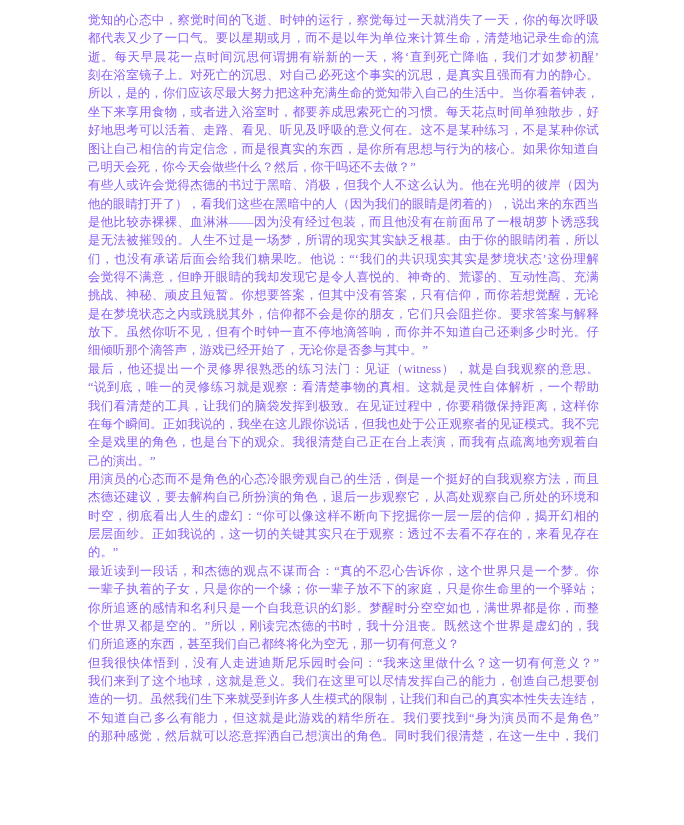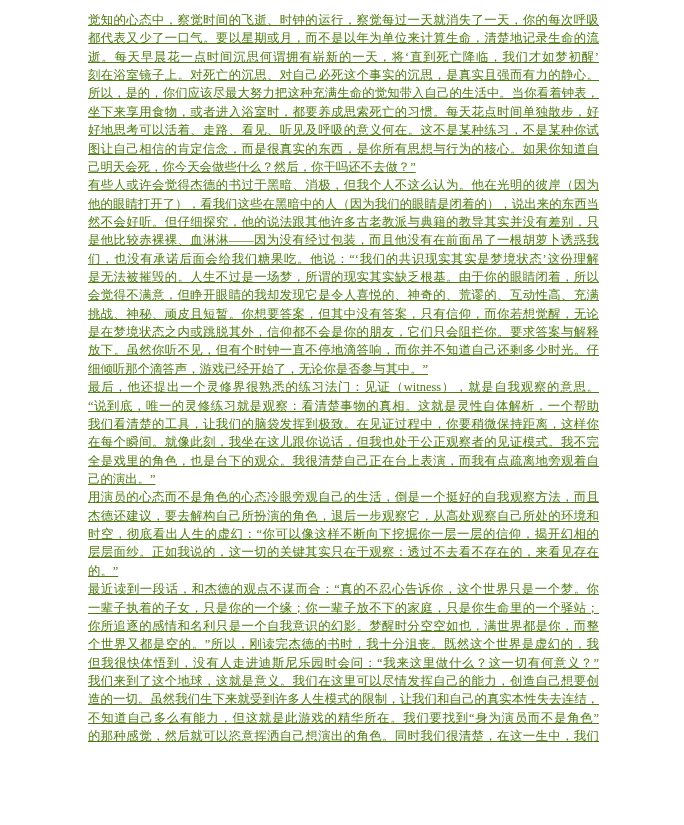--- a/index.html
+++ b/index.html
@@ -34,56 +34,56 @@
   }
   .line.para-end {
     text-align: right;
     text-align-last: left;
   }
 </style>
 </head>
 <body style="background: rgb(255, 255, 255);">
 
 <div class="page">
-  <div class="text-block" style="color: #4d7c0f; text-decoration: underline;">
+  <div class="text-block" style="color: #8b5cf6;">
 
   <div class="line">觉知的心态中，察觉时间的飞逝、时钟的运行，察觉每过一天就消失了一天，你的每次呼吸</div>
       <div class="line">都代表又少了一口气。要以星期或月，而不是以年为单位来计算生命，清楚地记录生命的流</div>
       <div class="line">逝。每天早晨花一点时间沉思何谓拥有崭新的一天，将‘直到死亡降临，我们才如梦初醒’</div>
       <div class="line">刻在浴室镜子上。对死亡的沉思、对自己必死这个事实的沉思，是真实且强而有力的静心。</div>
       <div class="line">所以，是的，你们应该尽最大努力把这种充满生命的觉知带入自己的生活中。当你看着钟表，</div>
       <div class="line">坐下来享用食物，或者进入浴室时，都要养成思索死亡的习惯。每天花点时间单独散步，好</div>
       <div class="line">好地思考可以活着、走路、看见、听见及呼吸的意义何在。这不是某种练习，不是某种你试</div>
       <div class="line">图让自己相信的肯定信念，而是很真实的东西，是你所有思想与行为的核心。如果你知道自</div>
       <div class="line para-end">己明天会死，你今天会做些什么？然后，你干吗还不去做？”</div>
       <div class="line">有些人或许会觉得杰德的书过于黑暗、消极，但我个人不这么认为。他在光明的彼岸（因为</div>
       <div class="line">他的眼睛打开了），看我们这些在黑暗中的人（因为我们的眼睛是闭着的），说出来的东西当</div>
-      <div class="line">然不会好听。但仔细探究，他的说法跟其他许多古老教派与典籍的教导其实并没有差别，只</div>
       <div class="line">是他比较赤裸裸、血淋淋——因为没有经过包装，而且他没有在前面吊了一根胡萝卜诱惑我</div>
+      <div class="line">是无法被摧毁的。人生不过是一场梦，所谓的现实其实缺乏根基。由于你的眼睛闭着，所以</div>
       <div class="line">们，也没有承诺后面会给我们糖果吃。他说：“‘我们的共识现实其实是梦境状态’这份理解</div>
-      <div class="line">是无法被摧毁的。人生不过是一场梦，所谓的现实其实缺乏根基。由于你的眼睛闭着，所以</div>
       <div class="line">会觉得不满意，但睁开眼睛的我却发现它是令人喜悦的、神奇的、荒谬的、互动性高、充满</div>
       <div class="line">挑战、神秘、顽皮且短暂。你想要答案，但其中没有答案，只有信仰，而你若想觉醒，无论</div>
       <div class="line">是在梦境状态之内或跳脱其外，信仰都不会是你的朋友，它们只会阻拦你。要求答案与解释</div>
       <div class="line">放下。虽然你听不见，但有个时钟一直不停地滴答响，而你并不知道自己还剩多少时光。仔</div>
       <div class="line para-end">细倾听那个滴答声，游戏已经开始了，无论你是否参与其中。”</div>
       <div class="line">最后，他还提出一个灵修界很熟悉的练习法门：见证（witness），就是自我观察的意思。</div>
       <div class="line">“说到底，唯一的灵修练习就是观察：看清楚事物的真相。这就是灵性自体解析，一个帮助</div>
       <div class="line">我们看清楚的工具，让我们的脑袋发挥到极致。在见证过程中，你要稍微保持距离，这样你</div>
-      <div class="line">在每个瞬间。就像此刻，我坐在这儿跟你说话，但我也处于公正观察者的见证模式。我不完</div>
+      <div class="line">在每个瞬间。正如我说的，我坐在这儿跟你说话，但我也处于公正观察者的见证模式。我不完</div>
       <div class="line">全是戏里的角色，也是台下的观众。我很清楚自己正在台上表演，而我有点疏离地旁观着自</div>
       <div class="line para-end">己的演出。”</div>
       <div class="line">用演员的心态而不是角色的心态冷眼旁观自己的生活，倒是一个挺好的自我观察方法，而且</div>
       <div class="line">杰德还建议，要去解构自己所扮演的角色，退后一步观察它，从高处观察自己所处的环境和</div>
       <div class="line">时空，彻底看出人生的虚幻：“你可以像这样不断向下挖掘你一层一层的信仰，揭开幻相的</div>
       <div class="line">层层面纱。正如我说的，这一切的关键其实只在于观察：透过不去看不存在的，来看见存在</div>
       <div class="line para-end">的。”</div>
       <div class="line">最近读到一段话，和杰德的观点不谋而合：“真的不忍心告诉你，这个世界只是一个梦。你</div>
       <div class="line">一辈子执着的子女，只是你的一个缘；你一辈子放不下的家庭，只是你生命里的一个驿站；</div>
       <div class="line">你所追逐的感情和名利只是一个自我意识的幻影。梦醒时分空空如也，满世界都是你，而整</div>
       <div class="line">个世界又都是空的。”所以，刚读完杰德的书时，我十分沮丧。既然这个世界是虚幻的，我</div>
+      <div class="line para-end">们所追逐的东西，甚至我们自己都终将化为空无，那一切有何意义？</div>
       <div class="line">但我很快体悟到，没有人走进迪斯尼乐园时会问：“我来这里做什么？这一切有何意义？”</div>
       <div class="line">我们来到了这个地球，这就是意义。我们在这里可以尽情发挥自己的能力，创造自己想要创</div>
       <div class="line">造的一切。虽然我们生下来就受到许多人生模式的限制，让我们和自己的真实本性失去连结，</div>
       <div class="line">不知道自己多么有能力，但这就是此游戏的精华所在。我们要找到“身为演员而不是角色”</div>
       <div class="line">的那种感觉，然后就可以恣意挥洒自己想演出的角色。同时我们很清楚，在这一生中，我们</div>
     </div>
 </div>
 
 </body></html>

